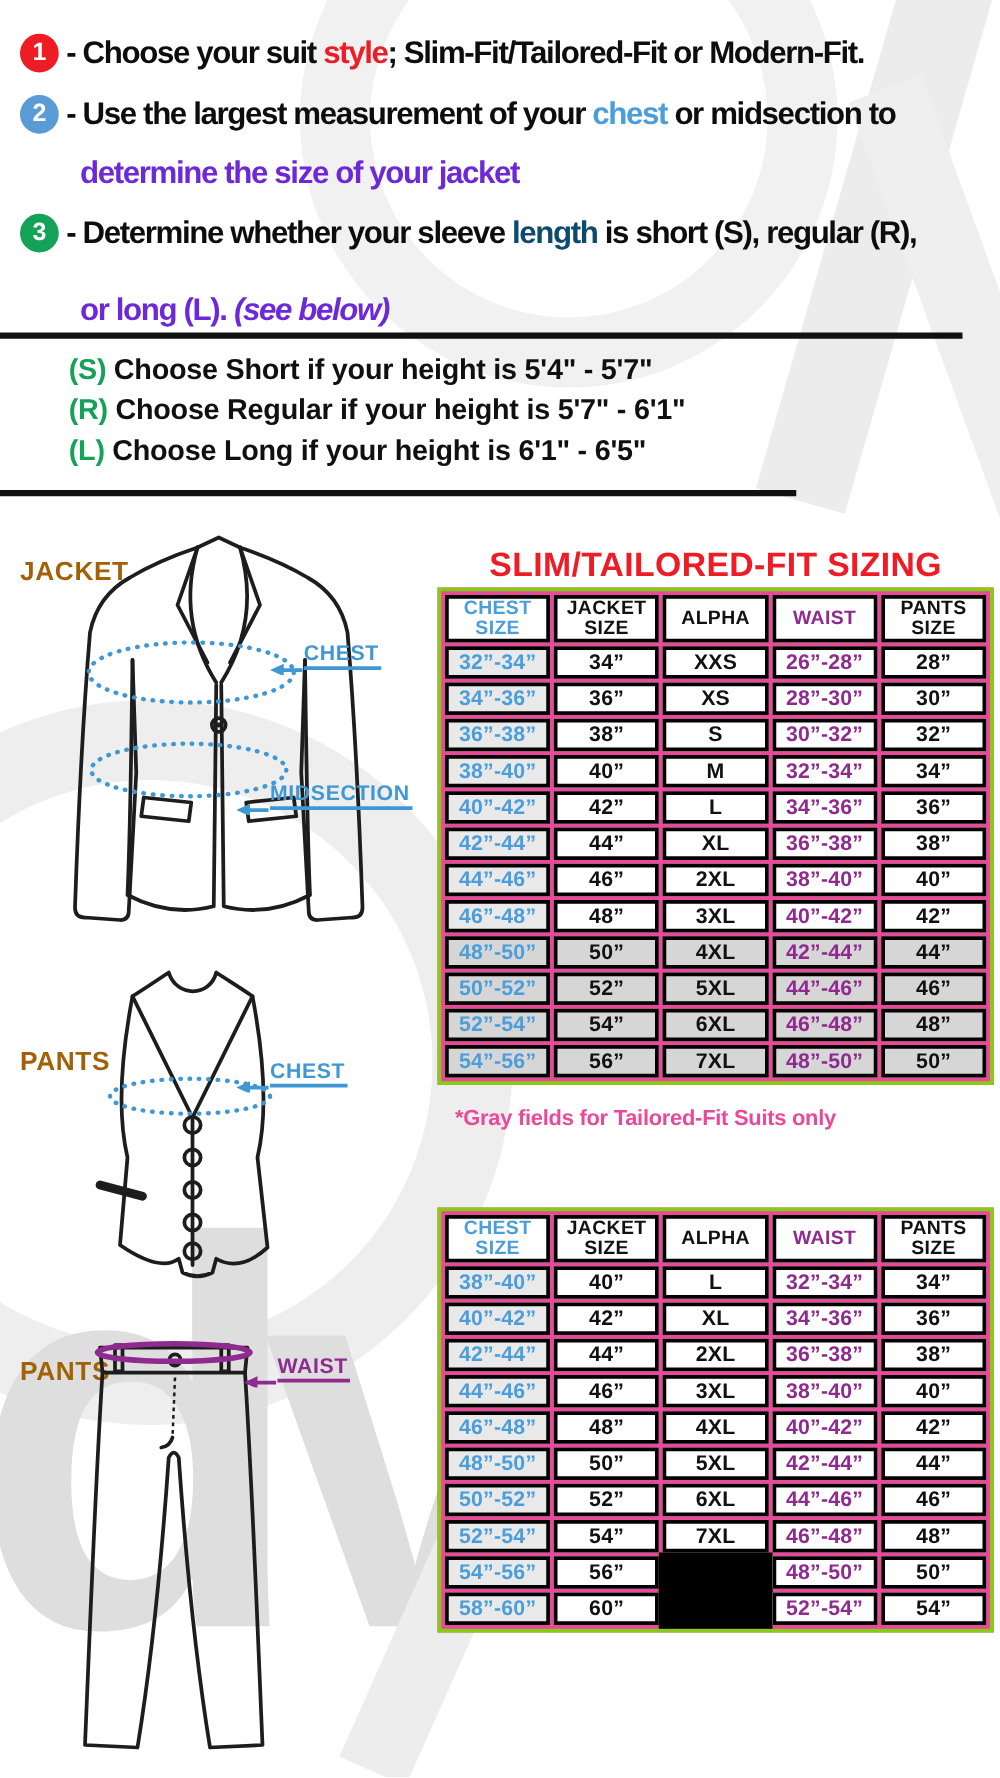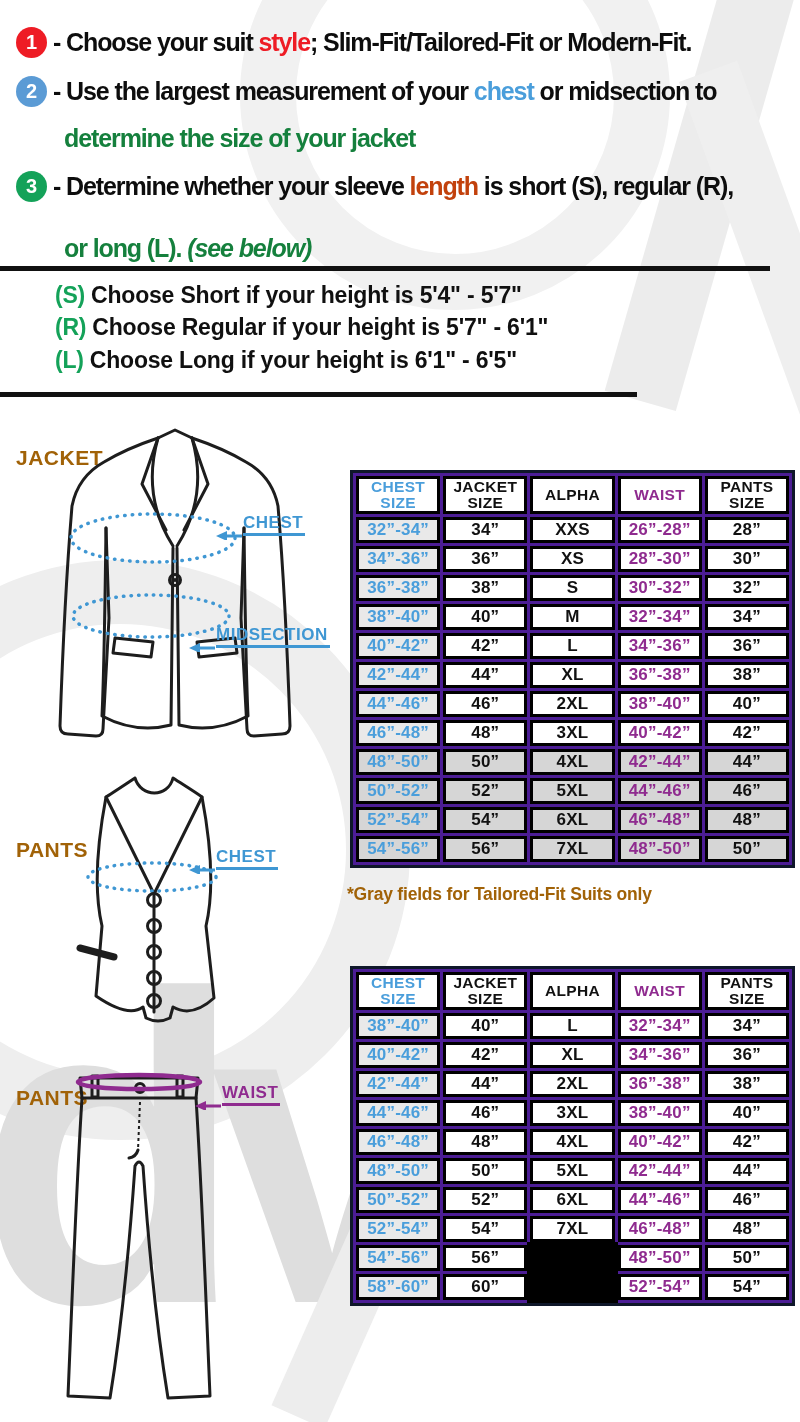--- a/index.html
+++ b/index.html
@@ -19,24 +19,24 @@
   .layer { position:absolute; inset:0; z-index:1; }
 
   
   .step-line { position:absolute; left:16px; display:flex; align-items:flex-start; }
   .badge { width:31px; height:31px; border-radius:50%; color:#fff; font-weight:700; font-size:20px;
            display:flex; align-items:center; justify-content:center; flex:0 0 31px; margin-right:6px; }
   .c-red   { background:#ee1c25; }
   .c-blue  { background:#5b9bd5; }
   .c-green { background:#14a259; }
   .step-text { font-size:25px; font-weight:700; letter-spacing:-1.1px; color:#0d0d0d; line-height:31px; white-space:nowrap; }
-  .step-cont { position:absolute; left:64px; font-size:25px; font-weight:700; letter-spacing:-1.1px; color:#15803d; white-space:nowrap; }
+  .step-cont { position:absolute; left:64px; font-size:25px; font-weight:700; letter-spacing:-1.1px; color:#6d28d9; white-space:nowrap; }
   .hl-red   { color:#ee1c25; }
   .hl-blue  { color:#4a9edb; }
-  .hl-green { color:#c2410c; }
+  .hl-green { color:#0c4a6e; }
   .it { font-style:italic; }
 
   .rule { position:absolute; background:#111; height:5px; }
   .rule1 { left:0; top:266px; width:770px; }
   .rule2 { left:0; top:392px; width:637px; }
 
   
   .hg-line { position:absolute; left:55px; font-size:23px; font-weight:700; letter-spacing:-0.2px; color:#101010; white-space:nowrap; }
   .hg-tag { color:#14a259; margin-right:6px; }
 
@@ -50,32 +50,32 @@
   .mlabel { position:absolute; z-index:2; font-size:17px; font-weight:800; letter-spacing:0.5px;
             border-bottom:3px solid currentColor; padding:0 2px 2px 0; line-height:1; }
   .mlabel .arr { position:absolute; left:-27px; bottom:-7px; color:inherit; }
   .lbl-blue { color:#3f97d3; }
   .lbl-purple { color:#8f2b8f; }
 
   
   .tbl-title { position:absolute; width:445px; left:350px; text-align:center; font-size:27px; font-weight:800;
                letter-spacing:0.3px; color:#ee1c25; white-space:nowrap; }
   table.sizes { position:absolute; left:350px; width:445px; border-collapse:separate; border-spacing:3px;
-                border:3px solid #0f172a; background:#4c1d95; table-layout:fixed; }
+                border:3px solid #84cc16; background:#ec4899; table-layout:fixed; }
   table.sizes th, table.sizes td { border:3px solid #000; text-align:center; vertical-align:middle;
                 font-weight:700; background:#fff; overflow:hidden; }
   table.sizes th { height:34px; font-size:15.5px; line-height:1.02; letter-spacing:0.3px; color:#111; }
   table.sizes td { height:21px; font-size:17px; letter-spacing:0.2px; color:#111; }
   table.sizes th.col0 { color:#4a9edb; }
   table.sizes th.col3 { color:#8f2b8f; }
   table.sizes td.col0 { color:#4a9edb; background:#e9e9e9; }
   table.sizes td.col3 { color:#8f2b8f;margin-left:20px; }
   table.sizes td.gray { background:#d6d6d6; }
   table.sizes td.black { background:#000; border-color:#000; box-shadow:0 0 0 3px #000; }
-  .tbl-note { position:absolute; left:347px; font-size:17.5px; font-weight:700; color:#a16207; letter-spacing:-0.2px; }
+  .tbl-note { position:absolute; left:364px; font-size:17.5px; font-weight:700; color:#ec4899; letter-spacing:-0.2px; }
 </style>
 </head>
 <body>
 
 <div id="stage">
 
   <div class="wm wm-ring2"></div>
   <div class="wm wm-bar1"></div>
   <div class="wm wm-bar2"></div>
   <div class="wm wm-ring1"></div>
@@ -184,20 +184,21 @@
       <ellipse class="purpleband" cx="109" cy="20" rx="61" ry="7"></ellipse>
     </svg>
     <div class="mlabel lbl-purple" style="left:222px; top:1084px">
       <svg class="arr" width="26" height="12">
           <line x1="26" y1="8" x2="9" y2="8" stroke="currentColor" stroke-width="3"></line>
           <polygon points="0,8 11,3 11,13" fill="currentColor"></polygon>
         </svg>
       <span>WAIST</span>
     </div>
 
+    <div class="tbl-title" style="top:437px">SLIM/TAILORED-FIT SIZING</div>
     <table class="sizes" style="top:470px">
         <thead>
           <tr>
             <th class="col0">CHEST SIZE</th>
             <th class="col1">JACKET SIZE</th>
             <th class="col2">ALPHA</th>
             <th class="col3">WAIST</th>
             <th class="col4">PANTS SIZE</th>
           </tr>
         </thead>

